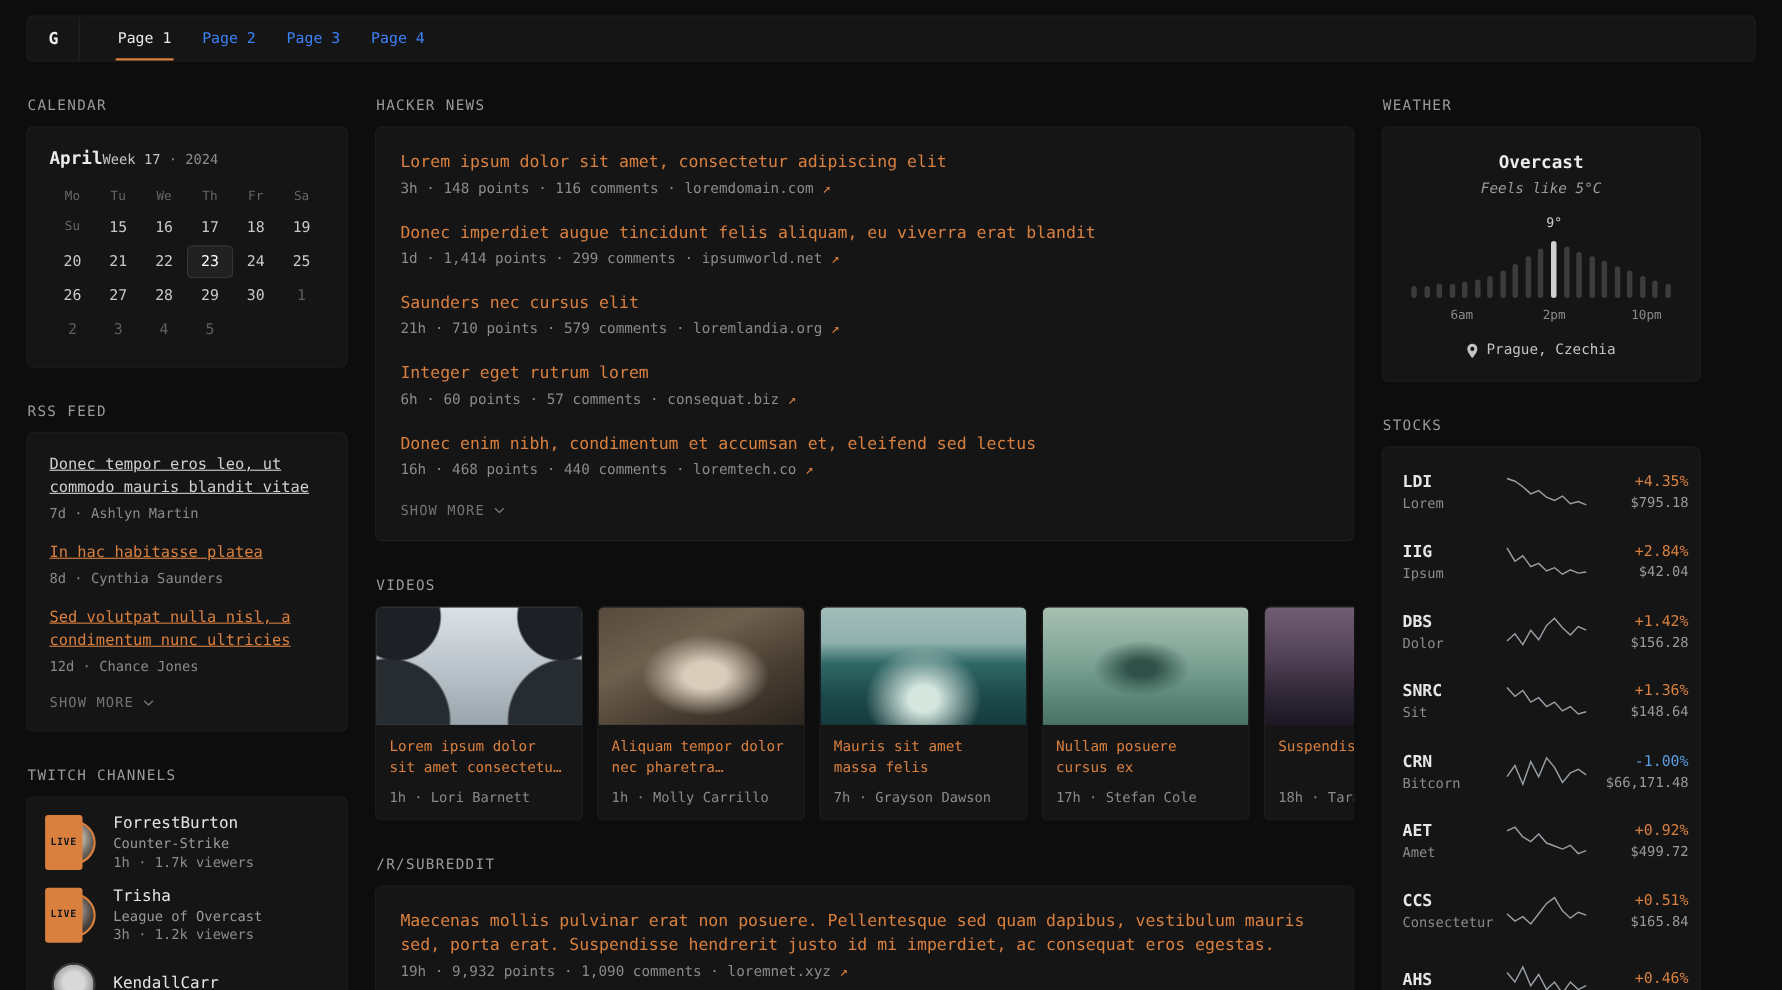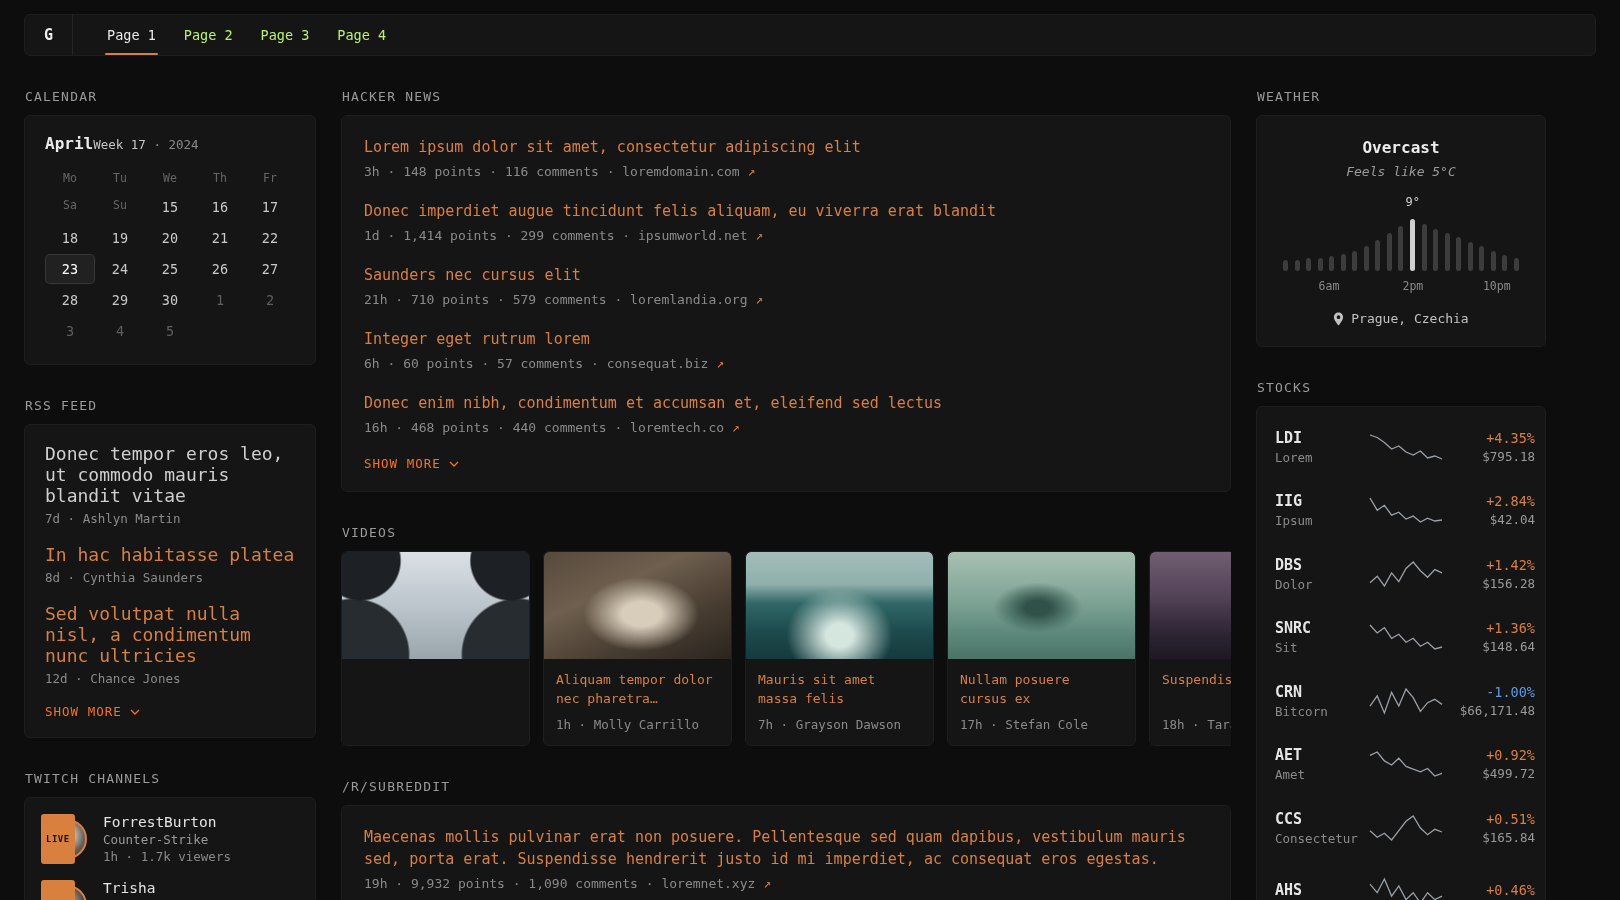--- a/index.html
+++ b/index.html
@@ -20,50 +20,50 @@
     font-size:14px;
   }
   .card{background:var(--card);border:1px solid var(--border);border-radius:6px;}
   a{text-decoration:none;cursor:pointer;}
 
   
   .topbar{margin:14px 24px 0;height:42px;display:flex;align-items:center;}
   .logo{width:48px;height:100%;display:flex;align-items:center;justify-content:center;
         color:#ededed;font-weight:bold;font-size:15px;border-right:1px solid #242424;margin-right:20px;cursor:pointer;}
   .tabs{display:flex;height:100%;}
-  .tab{position:relative;display:flex;align-items:center;padding:0 14px;color:#bef264;font-size:13.5px;}
+  .tab{position:relative;display:flex;align-items:center;padding:0 14px;color:#3b82f6;font-size:13.5px;}
   .tab.active{color:#e9e9e9;}
   .tab.active::after{content:"";position:absolute;left:12px;right:12px;bottom:0;height:2px;background:var(--accent);border-radius:1px;}
 
   
   .columns{display:flex;gap:25px;padding:0 74px 0 24px;align-items:flex-start;}
   .col-left{width:292px;flex:none;}
   .col-mid{flex:1;min-width:0;}
   .col-right{width:290px;flex:none;}
   .sec-label{font-size:13px;font-weight:normal;letter-spacing:1.2px;color:#9a9a9a;margin:33px 0 11px 1px;}
   .pad{padding:18px 20px;}
   .pad-lg{padding:20px 22px;}
 
   
   .cal-head{display:flex;align-items:baseline;}
   .cal-month{font-size:16px;font-weight:bold;color:#eaeaea;}
   .cal-week{font-size:12.5px;color:#c4c4c4;}
   .cal-year{color:#8a8a8a;}
-  .cal-grid{display:grid;grid-template-columns:repeat(5,1fr);margin-top:12px;row-gap:1px;text-align:center;}
+  .cal-grid{display:grid;grid-template-columns:repeat(6,1fr);margin-top:12px;row-gap:1px;text-align:center;}
   .dow{font-size:11.5px;color:#666;padding:6px 0;}
   .day{font-size:13.5px;color:#c9c9c9;padding:7px 0;border-radius:5px;}
   .day.dim{color:#5f5f5f;}
   .day.today{background:#212121;box-shadow:inset 0 0 0 1px #373737;color:#fff;}
 
   
   .feed-item{margin-bottom:18px;}
-  .feed-title{display:block;font-size:18px;line-height:21px;color:var(--accent);}
+  .feed-title{display:block;font-size:14px;line-height:21px;color:var(--accent);text-decoration:underline;}
   .feed-title.read{color:#cfcfcf;}
   .meta{font-size:12.5px;color:var(--dim);margin-top:5px;}
-  .show-more{display:flex;align-items:center;gap:8px;background:none;border:none;color:#f97316;
+  .show-more{display:flex;align-items:center;gap:8px;background:none;border:none;color:#737373;
              font-family:inherit;font-size:12.5px;letter-spacing:1px;cursor:pointer;margin-top:14px;padding:0;}
 
   
   .pad-tw{padding:16px 20px 6px;}
   .channel{display:flex;gap:14px;align-items:center;margin-bottom:16px;cursor:pointer;}
   .avatar-wrap{position:relative;width:44px;height:44px;flex:none;}
   .avatar{width:40px;height:40px;border-radius:50%;border:2px solid #3a3a3a;margin:2px;}
   .avatar.live{border-color:var(--accent);}
   .live-badge{position:absolute;bottom:-3px;left:-4px;background:var(--accent);color:#151515;
               font-size:9px;font-weight:bold;letter-spacing:.5px;padding:20px 5px;border-radius:3px;}
@@ -266,20 +266,24 @@
             </svg>
         </button>
       </div>
     </section>
 
     <section>
       <h2 class="sec-label">VIDEOS</h2>
       <div class="videos-row">
         <div class="card video-card">
           <div class="thumb" style="background: radial-gradient(circle at 10% 8%, rgb(29, 33, 37) 0px, rgb(29, 33, 37) 20%, rgba(0, 0, 0, 0) 21%), radial-gradient(circle at 90% 8%, rgb(29, 33, 37) 0px, rgb(29, 33, 37) 20%, rgba(0, 0, 0, 0) 21%), radial-gradient(circle at 6% 96%, rgb(39, 44, 49) 0px, rgb(39, 44, 49) 27%, rgba(0, 0, 0, 0) 28%), radial-gradient(circle at 94% 96%, rgb(39, 44, 49) 0px, rgb(39, 44, 49) 27%, rgba(0, 0, 0, 0) 28%), linear-gradient(rgb(219, 225, 230) 0%, rgb(185, 194, 201) 55%, rgb(154, 164, 171) 100%);"></div>
+          <div class="v-body">
+            <a class="v-title">Lorem ipsum dolor sit amet consectetu…</a>
+            <div class="v-meta">1h · Lori Barnett</div>
+          </div>
         </div>
         <div class="card video-card">
           <div class="thumb" style="background: radial-gradient(at 52% 58%, rgb(216, 205, 187) 0px, rgb(216, 205, 187) 14%, rgba(0, 0, 0, 0) 42%), linear-gradient(155deg, rgb(87, 73, 60) 0%, rgb(110, 95, 78) 35%, rgb(70, 59, 48) 70%, rgb(43, 37, 31) 100%);"></div>
           <div class="v-body">
             <a class="v-title">Aliquam tempor dolor nec pharetra…</a>
             <div class="v-meta">1h · Molly Carrillo</div>
           </div>
         </div>
         <div class="card video-card">
           <div class="thumb" style="background: radial-gradient(at 50% 78%, rgb(213, 230, 223) 0px, rgb(213, 230, 223) 10%, rgba(0, 0, 0, 0) 40%), linear-gradient(rgb(163, 189, 185) 0%, rgb(143, 176, 172) 30%, rgb(47, 104, 102) 48%, rgb(29, 74, 76) 75%, rgb(20, 58, 60) 100%);"></div>

